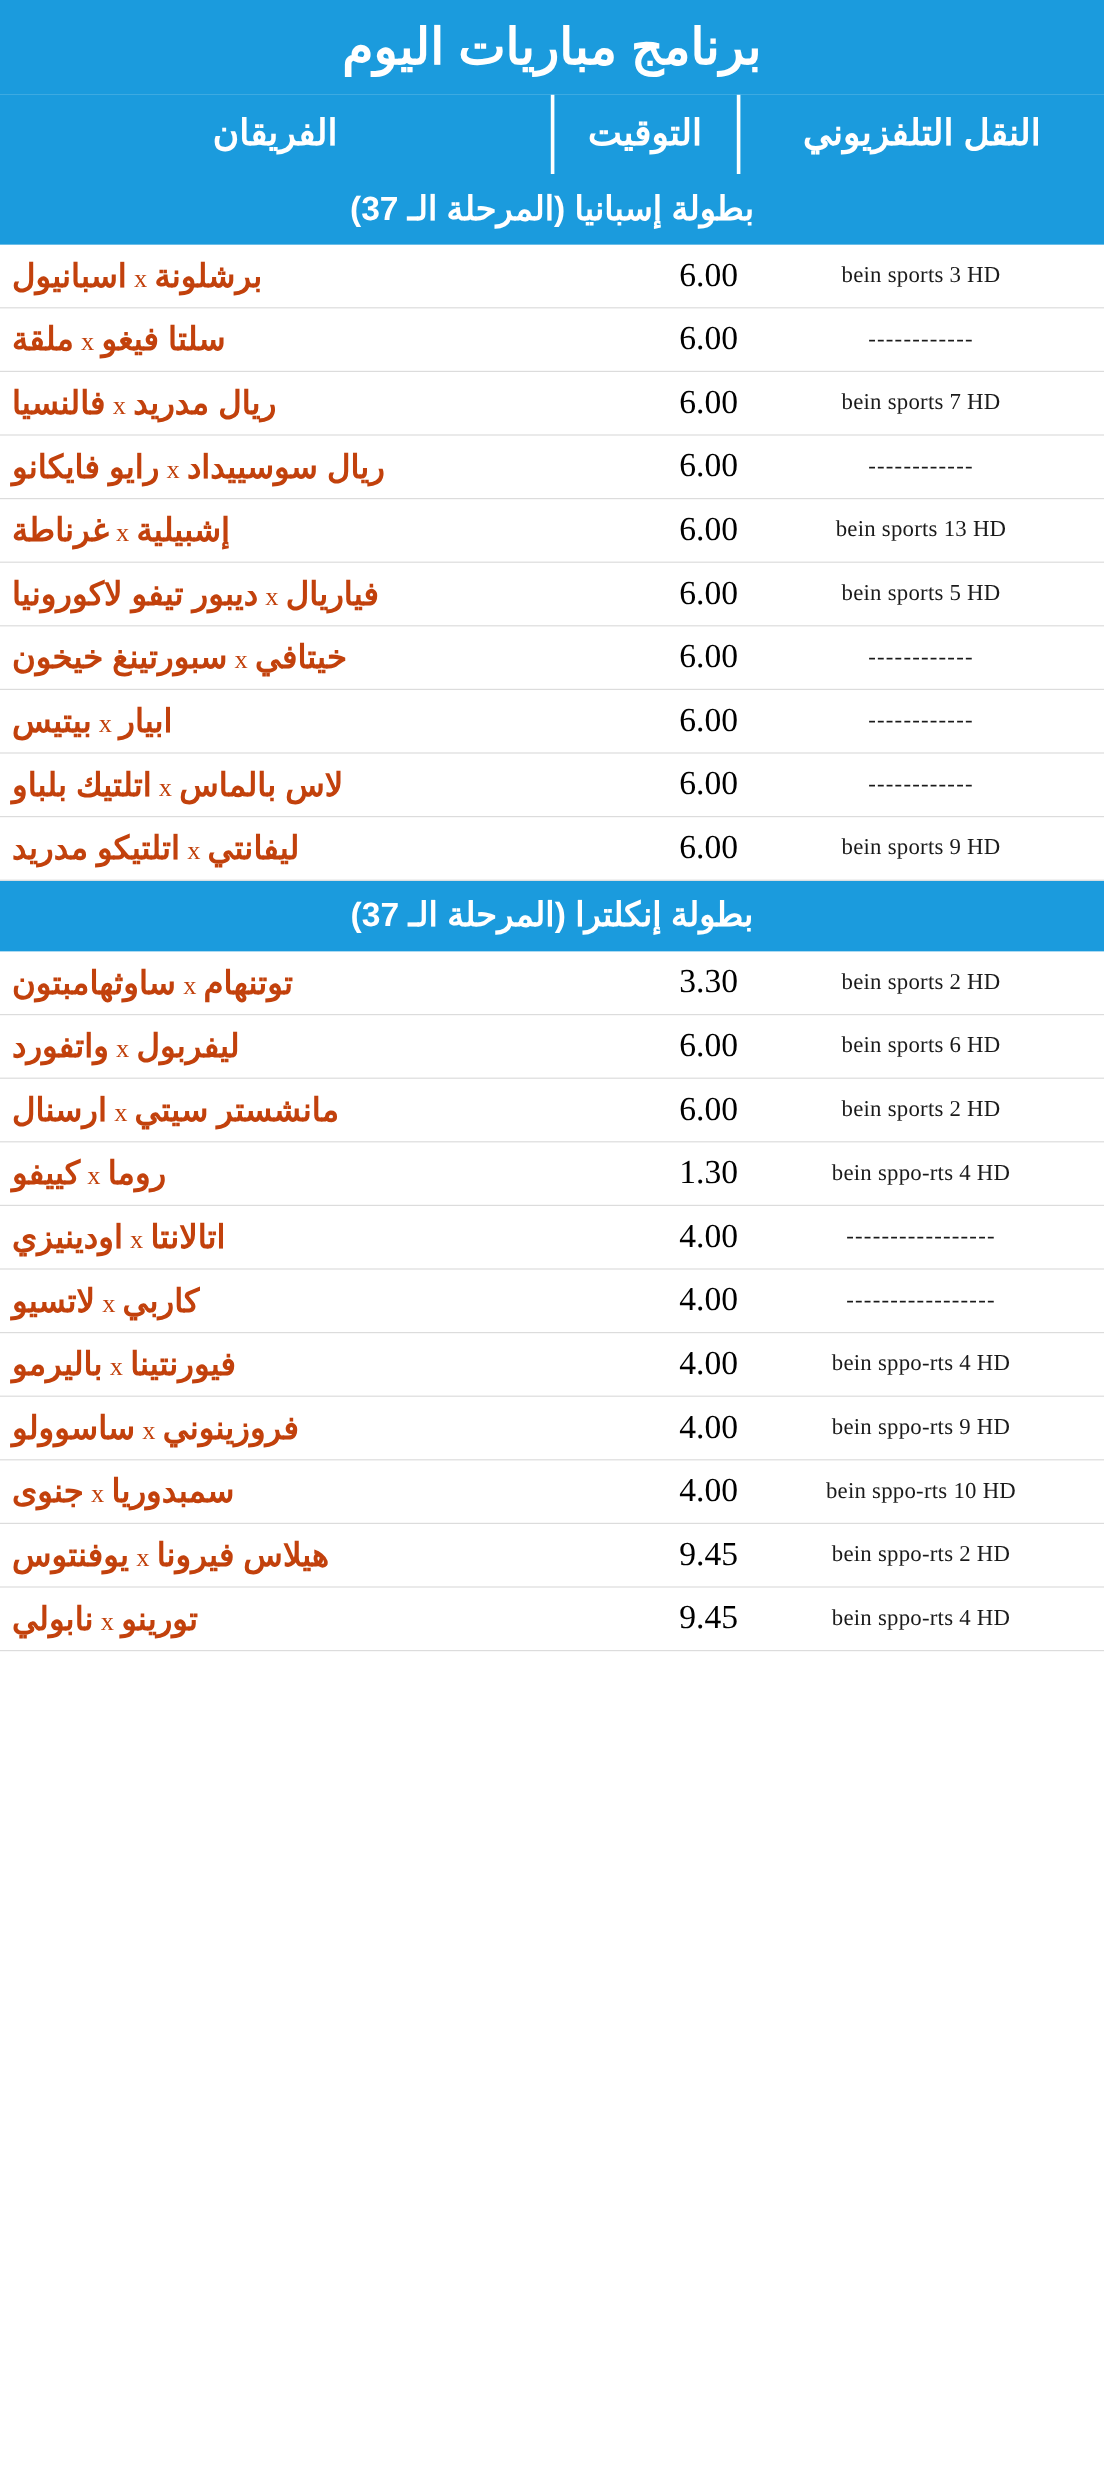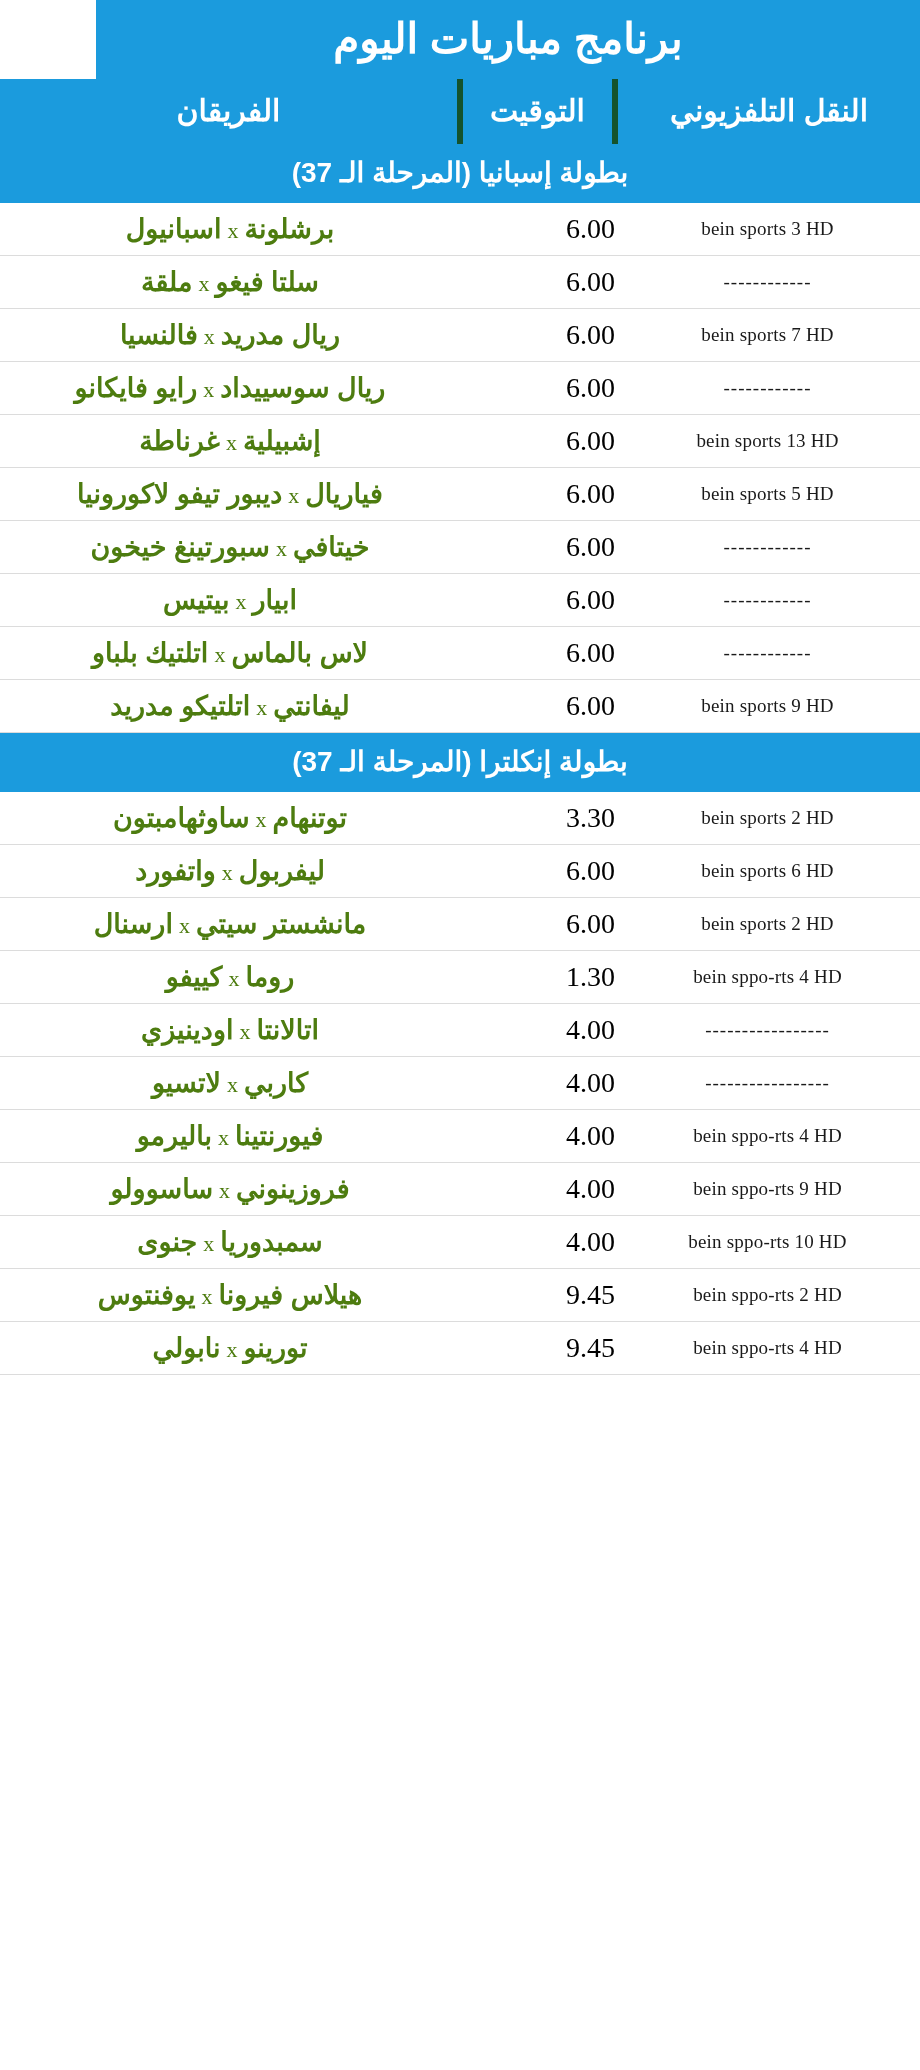--- a/index.html
+++ b/index.html
@@ -22,42 +22,42 @@
   
   .title-bar {
     background: #1b9bdd;
     color: #ffffff;
     text-align: center;
     font-size: 42px;
     font-weight: bold;
     padding: 14px 0 16px 0;
     letter-spacing: 0px;
     margin: 0 0 0 0;
-    width: 824px;
+    width: 920px;
     box-sizing: border-box;
   }
   
   table.sched {
     width: 920px;
     border-collapse: collapse;
     table-layout: fixed;
   }
   table.sched col.c-teams { width: 460px; }
   table.sched col.c-time  { width: 155px; }
   table.sched col.c-tv    { width: 305px; }
 
   .hdr td {
     background: #1b9bdd;
     color: #ffffff;
     font-size: 30px;
     font-weight: bold;
     text-align: center;
     padding: 14px 0 16px 0;
     border-right: 3px solid #ffffff;
-    border-left: 6px solid #14532d;
+    border-left: 2px solid #14532d;
   }
   .hdr td:first-child { border-right: none; }
   .hdr td:last-child { border-left: none; }
 
   .section td {
     background: #1b9bdd;
     color: #ffffff;
     font-size: 28px;
     font-weight: bold;
     text-align: center;
@@ -66,22 +66,22 @@
 
   .match td {
     background: #ffffff;
     border-bottom: 1px solid #dcdcdc;
     padding: 10px 0 10px 0;
     vertical-align: middle;
   }
   .match td.teams {
     font-size: 27px;
     font-weight: bold;
-    color: #4d7c0f;
-    text-align: center;
+    color: #c2410c;
+    text-align: left;
     padding-right: 10px;
     padding-left: 10px;
     direction: rtl;
   }
   .match td.teams .vs {
     font-weight: normal;
     font-size: 22px;
     font-family: "Liberation Serif", serif;
     padding: 0 6px;
   }

